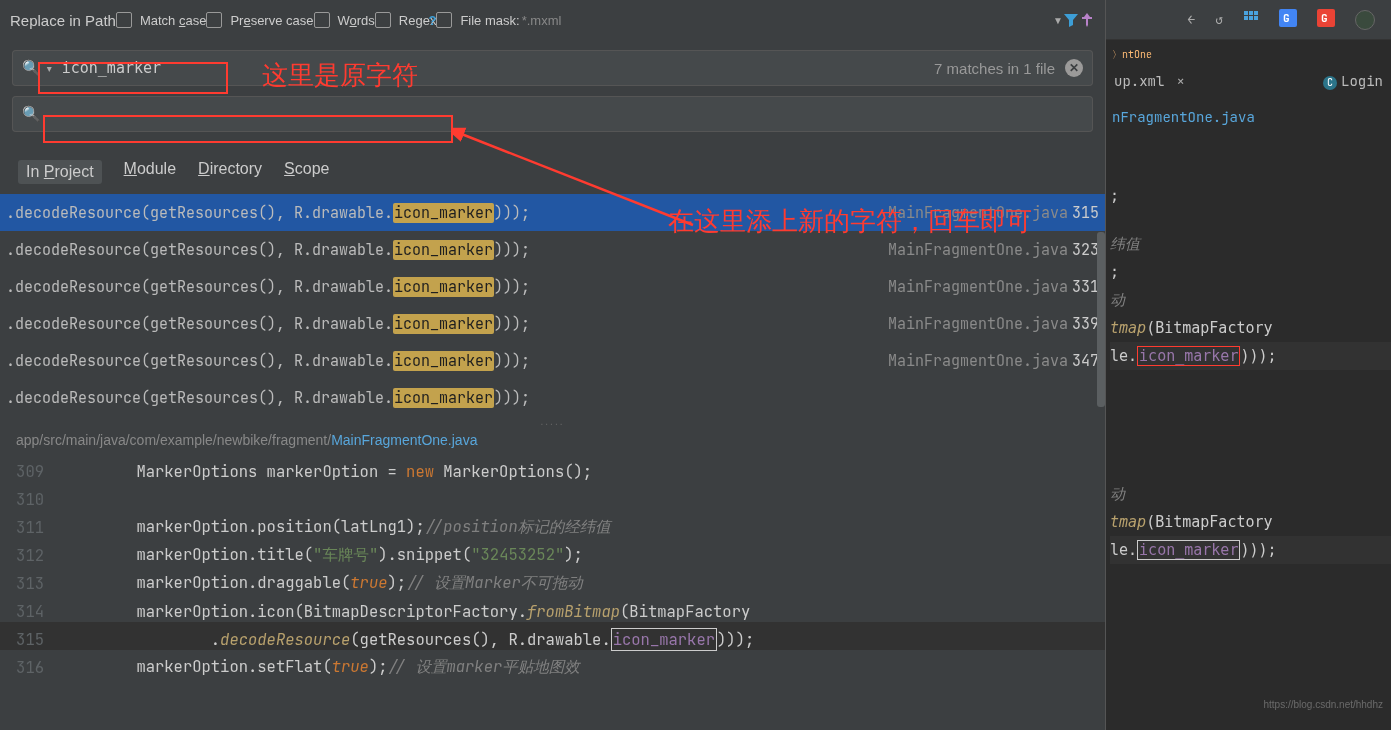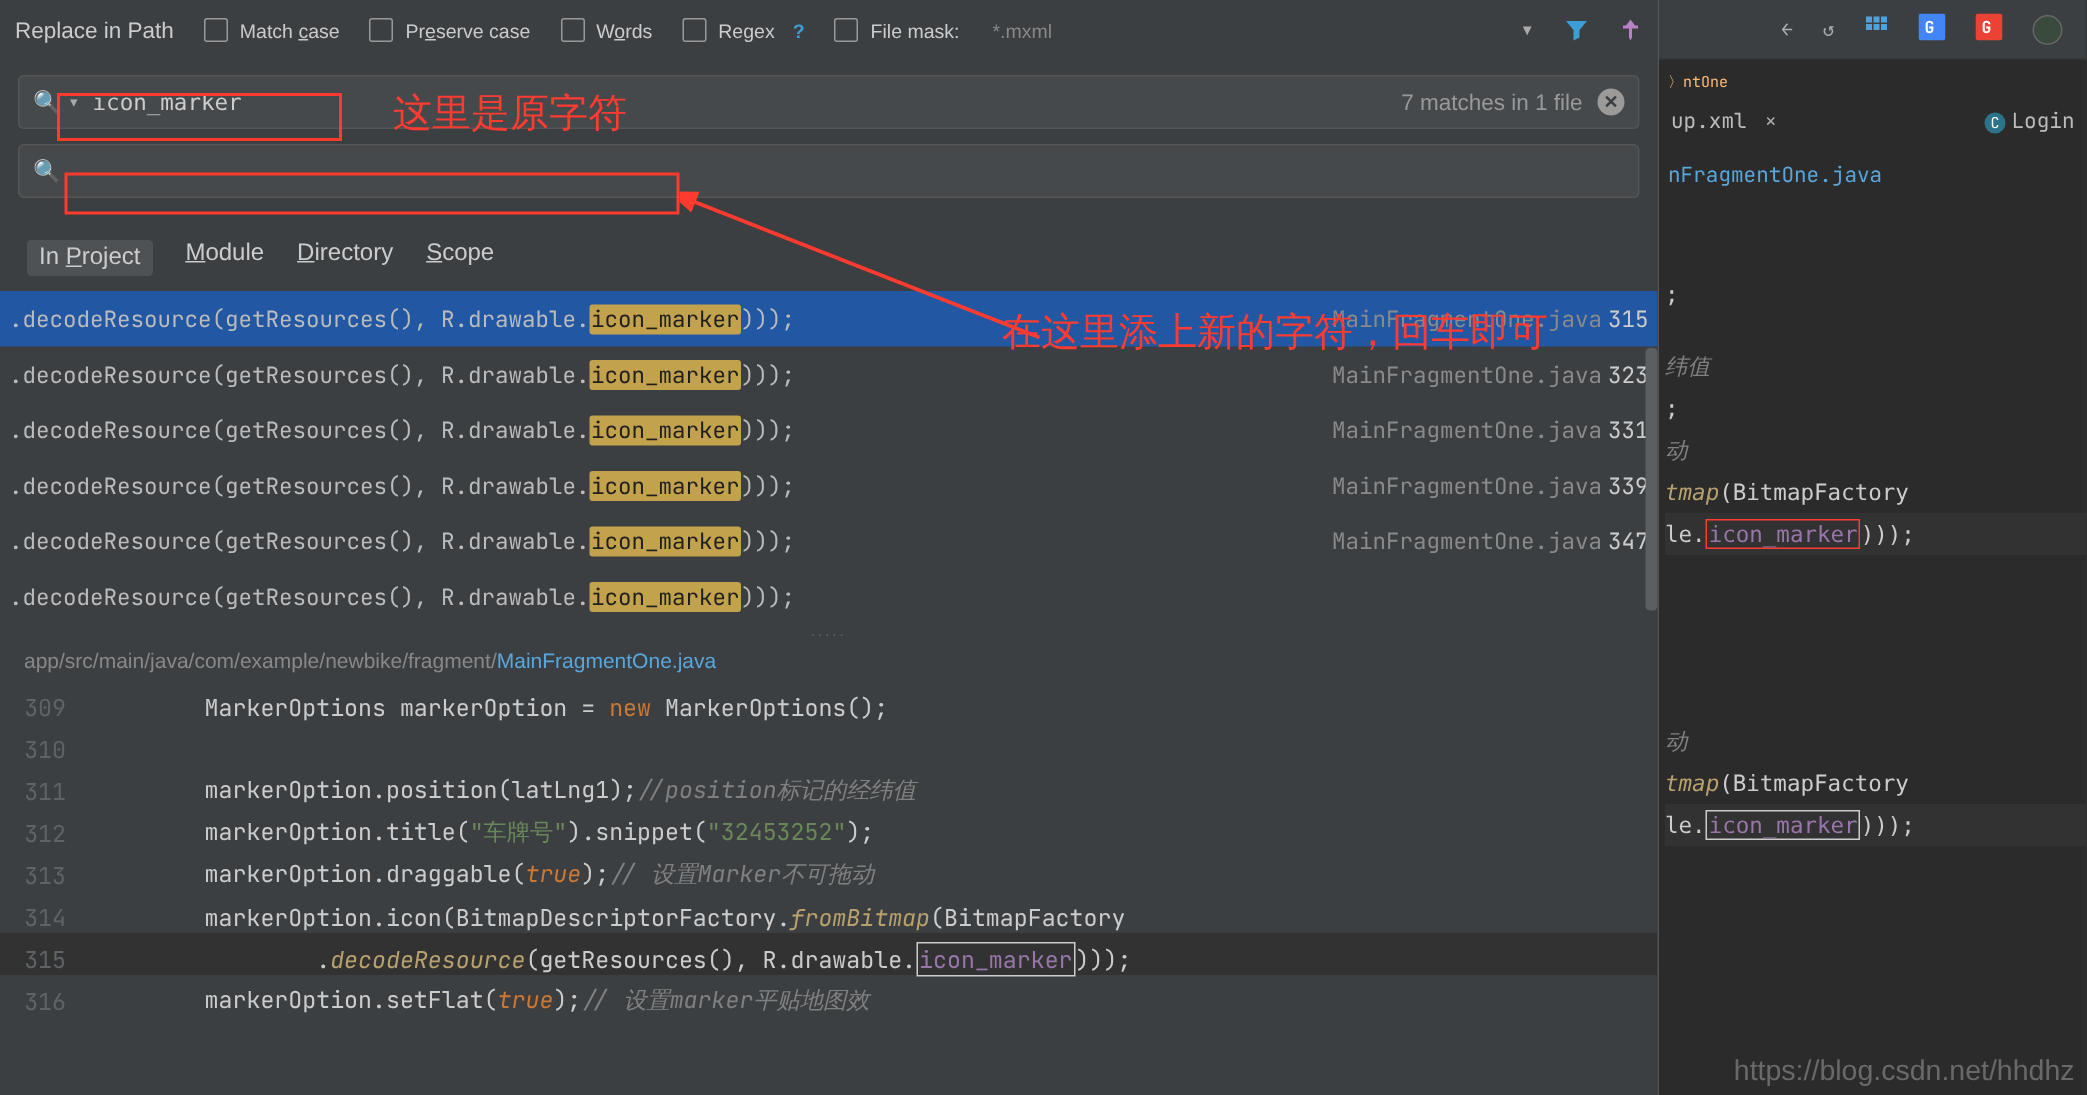--- a/index.html
+++ b/index.html
@@ -25,21 +25,20 @@
   float: left;
   border-left: 1px solid #555;
   font-family: "JetBrains Mono", Consolas, monospace;
 }
 
 .topbar {
   height: 40px;
   display: flex;
   align-items: center;
   padding: 0 10px;
-  gap: 20px;
 }
 .title { color: #ccc; font-size: 15px; }
 .chk { display: flex; align-items: center; gap: 8px; color: #ccc; }
 .chk .box { width: 16px; height: 16px; border: 1.5px solid #999; border-radius: 2px; }
 .chk u { text-decoration: underline; }
 .hint { color: #3d9ed6; font-weight: bold; margin-left: -8px; }
 .fmask { color: #888; margin-left: 2px; }
 .spacer { flex: 1; }
 .ticon { width: 16px; height: 16px; }
 .ticon svg { width: 16px; height: 16px; }
@@ -172,21 +171,21 @@
 }
 .rcrumb { padding: 8px 6px 4px; color: #fdba74; font-size: 10px; }
 .rtabs { display: flex; align-items: center; gap: 12px; padding: 6px 8px 12px; font-size: 14px; }
 .rtabs .x { color: #aaa; }
 .rcrumb2 { padding: 6px 6px; color: #58a6db; font-size: 14px; }
 .rcode { font-family: Consolas, monospace; font-size: 15px; padding-left: 4px; }
 .rcode .line { height: 28px; display: flex; align-items: center; white-space: pre; }
 .rcode .line.hl { background: #323232; }
 .redbox { border: 1.5px solid #ff3b30; padding: 0 1px; }
 .wbox { border: 1px solid #ccc; padding: 0 1px; }
-.watermark { position: absolute; right: 8px; bottom: 4px; color: rgba(220,220,220,0.35); font-size: 19px; font-family: sans-serif; }
+.watermark { position: absolute; right: 8px; bottom: 20px; color: rgba(220,220,220,0.35); font-size: 10px; font-family: sans-serif; }
 .scrollind { position: absolute; left: 1097px; top: 232px; width: 8px; height: 175px; background: #5b5f61; border-radius: 3px; }
 </style>
 </head>
 <body>
 
 <div class="dialog">
 
   <div class="topbar">
     <span class="title">Replace in Path</span>
     <label class="chk">

